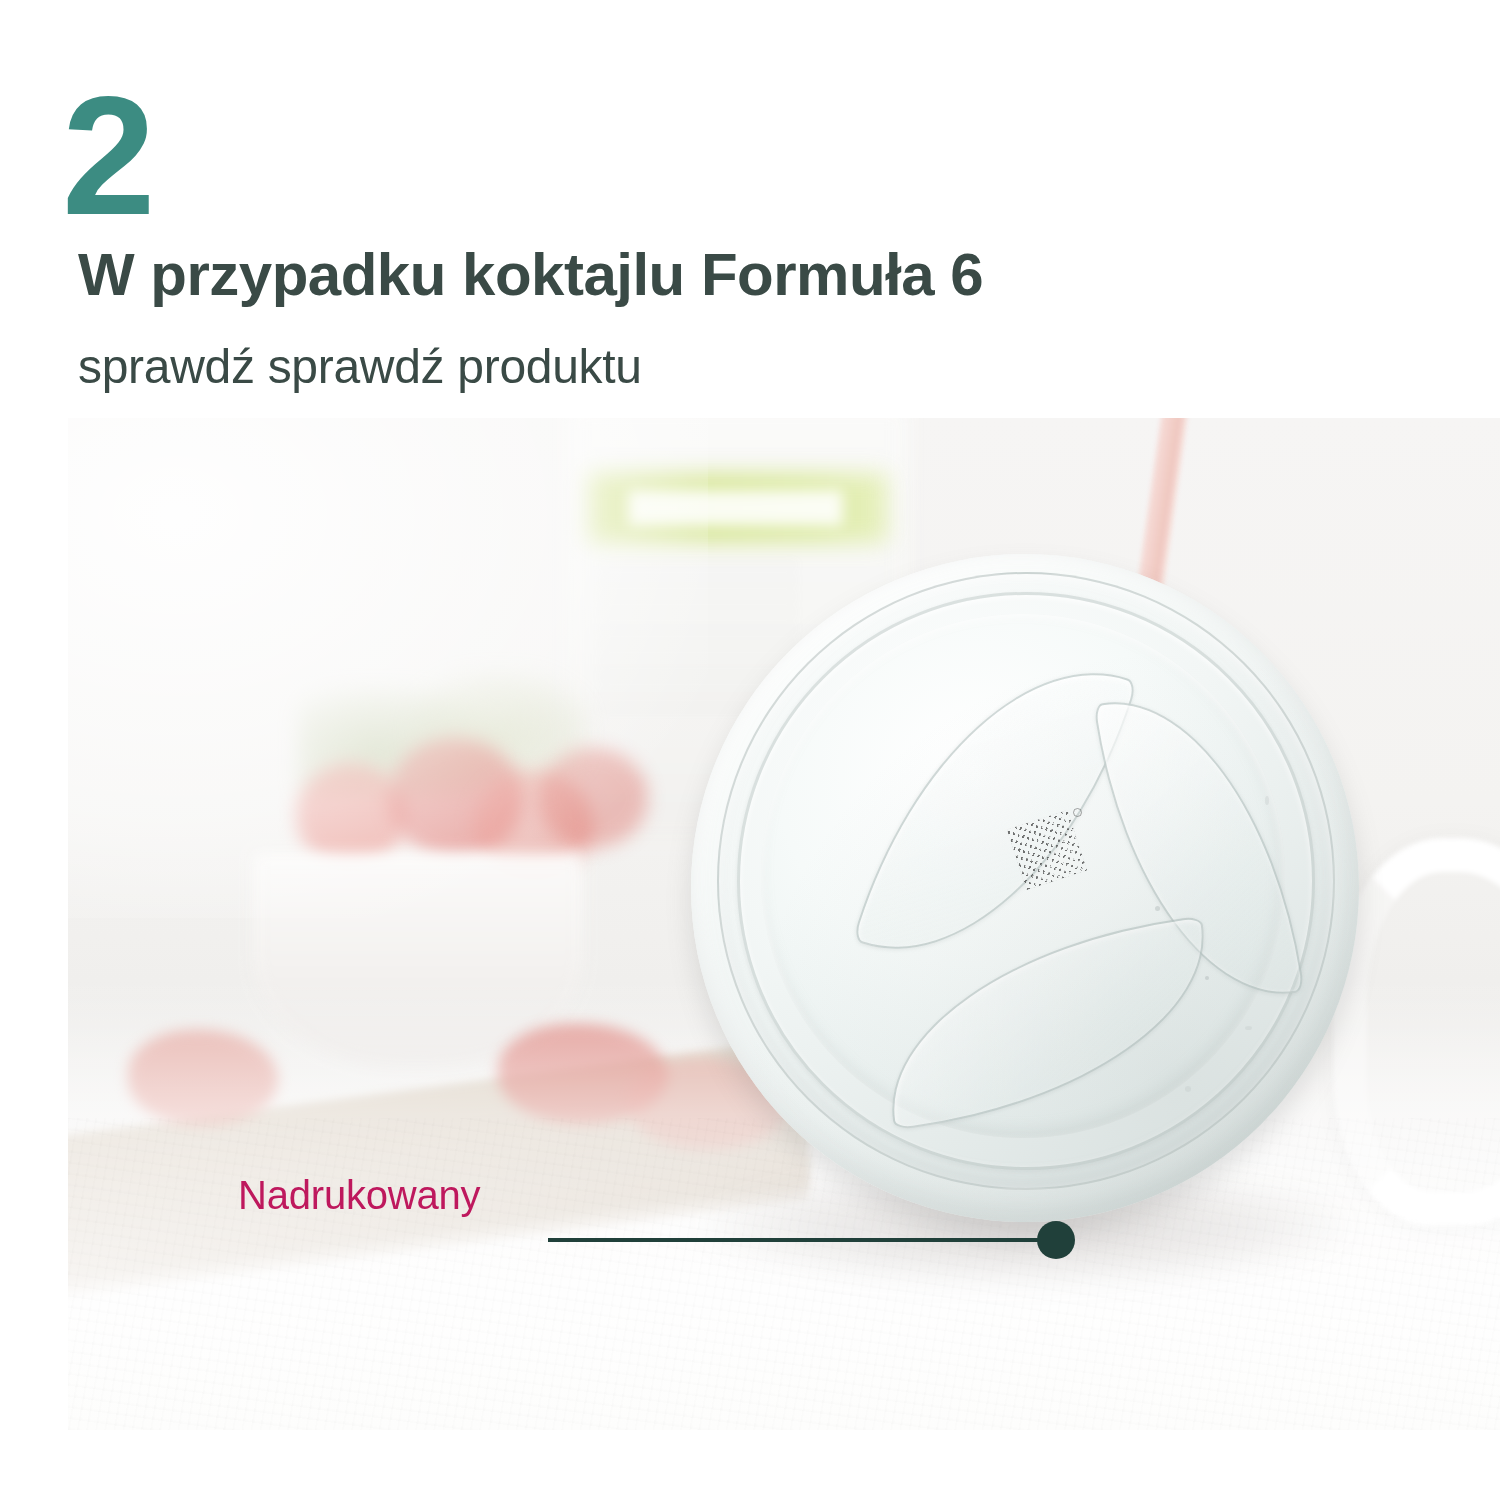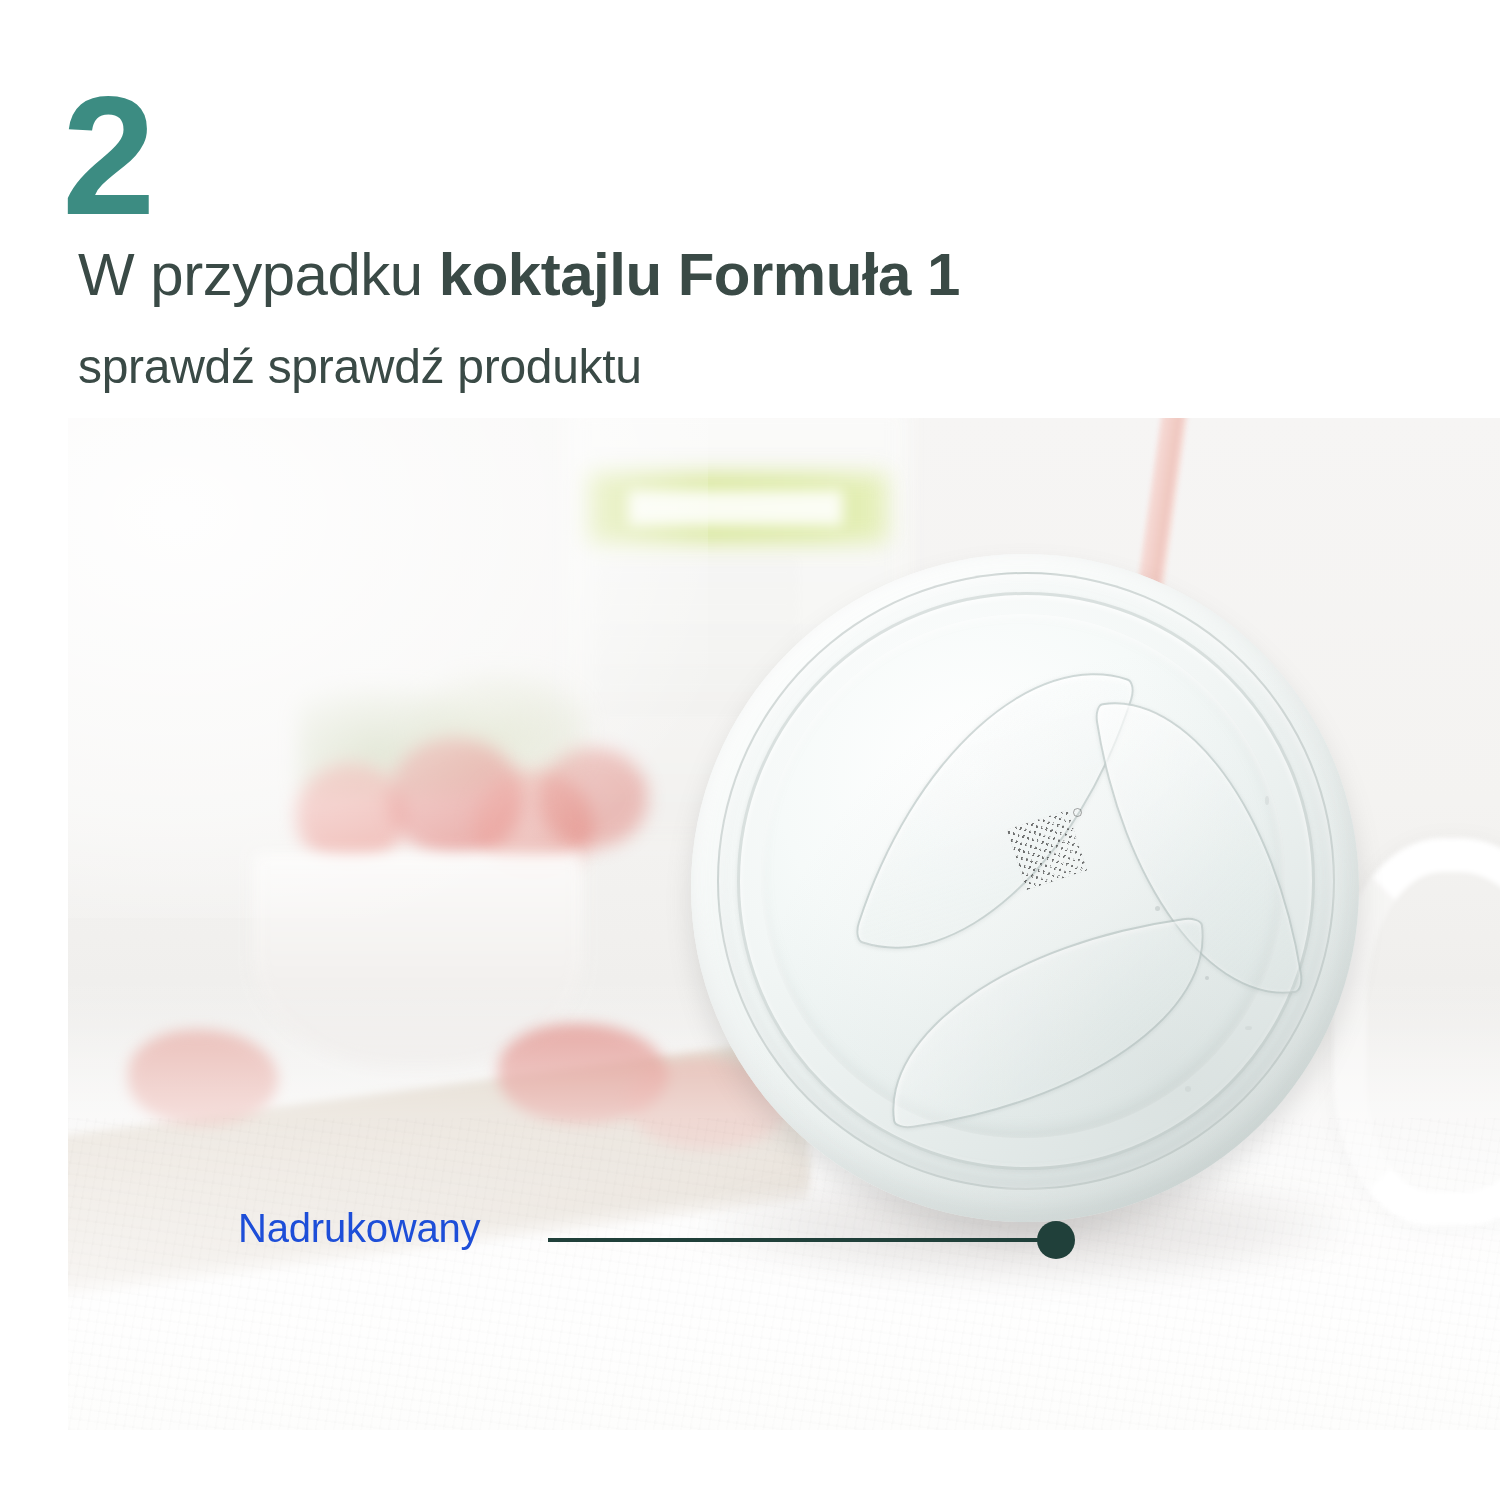--- a/index.html
+++ b/index.html
@@ -23,21 +23,21 @@
     color:#3C8C82;
     letter-spacing:-3px;
   }
   #headline{
     position:absolute;left:78px;top:243px;
     font-size:60px;line-height:1.08;
     color:#3A4A46;
     letter-spacing:-0.5px;
     white-space:nowrap;
   }
-  #headline .light{font-weight:400;}
+  #headline .light{font-weight:700;}
   #headline .strong{font-weight:700;}
   #subheadline{
     position:absolute;left:78px;top:341px;
     font-size:48px;line-height:1.1;
     font-weight:400;
     color:#3A4A46;
     letter-spacing:-0.3px;
     white-space:nowrap;
   }
 
@@ -266,23 +266,22 @@
     position:absolute;left:388px;top:262px;width:7px;height:7px;
     border:1.5px solid rgba(90,90,90,.55);border-radius:50%;
   }
 
   
   .speck{position:absolute;background:rgba(150,160,158,.30);border-radius:50%;}
 
   
   .callout-label{
     position:absolute;
-    color:#1d4ed8;
+    color:#be185d;
     letter-spacing:-0.2px;
-    margin-top:33px;
   }
   #callout-1-label{
     left:170px;top:748px;
     font-size:40px;line-height:1.45;
     white-space:nowrap;
   }
   .callout-label .strong{font-weight:700;}
   .callout-label .light{font-weight:400;}
 
   .leader{
@@ -295,21 +294,21 @@
   #dot-1{left:969px;top:803px;}
 </style>
 </head>
 <body>
 
 <div id="header">
 
   <div id="step-number">2</div>
 
   <div id="headline">
-    <span class="light">W przypadku </span><span class="strong">koktajlu Formuła 1</span>
+    <span class="light">W przypadku </span><span class="strong">koktajlu Formuła 6</span>
   </div>
 
   <div id="subheadline">sprawdź sprawdź produktu</div>
 </div>
 
 <div id="photo">
 
   <div class="wall"></div>
   <div class="tub"></div>
   <div class="tub-label"></div>

